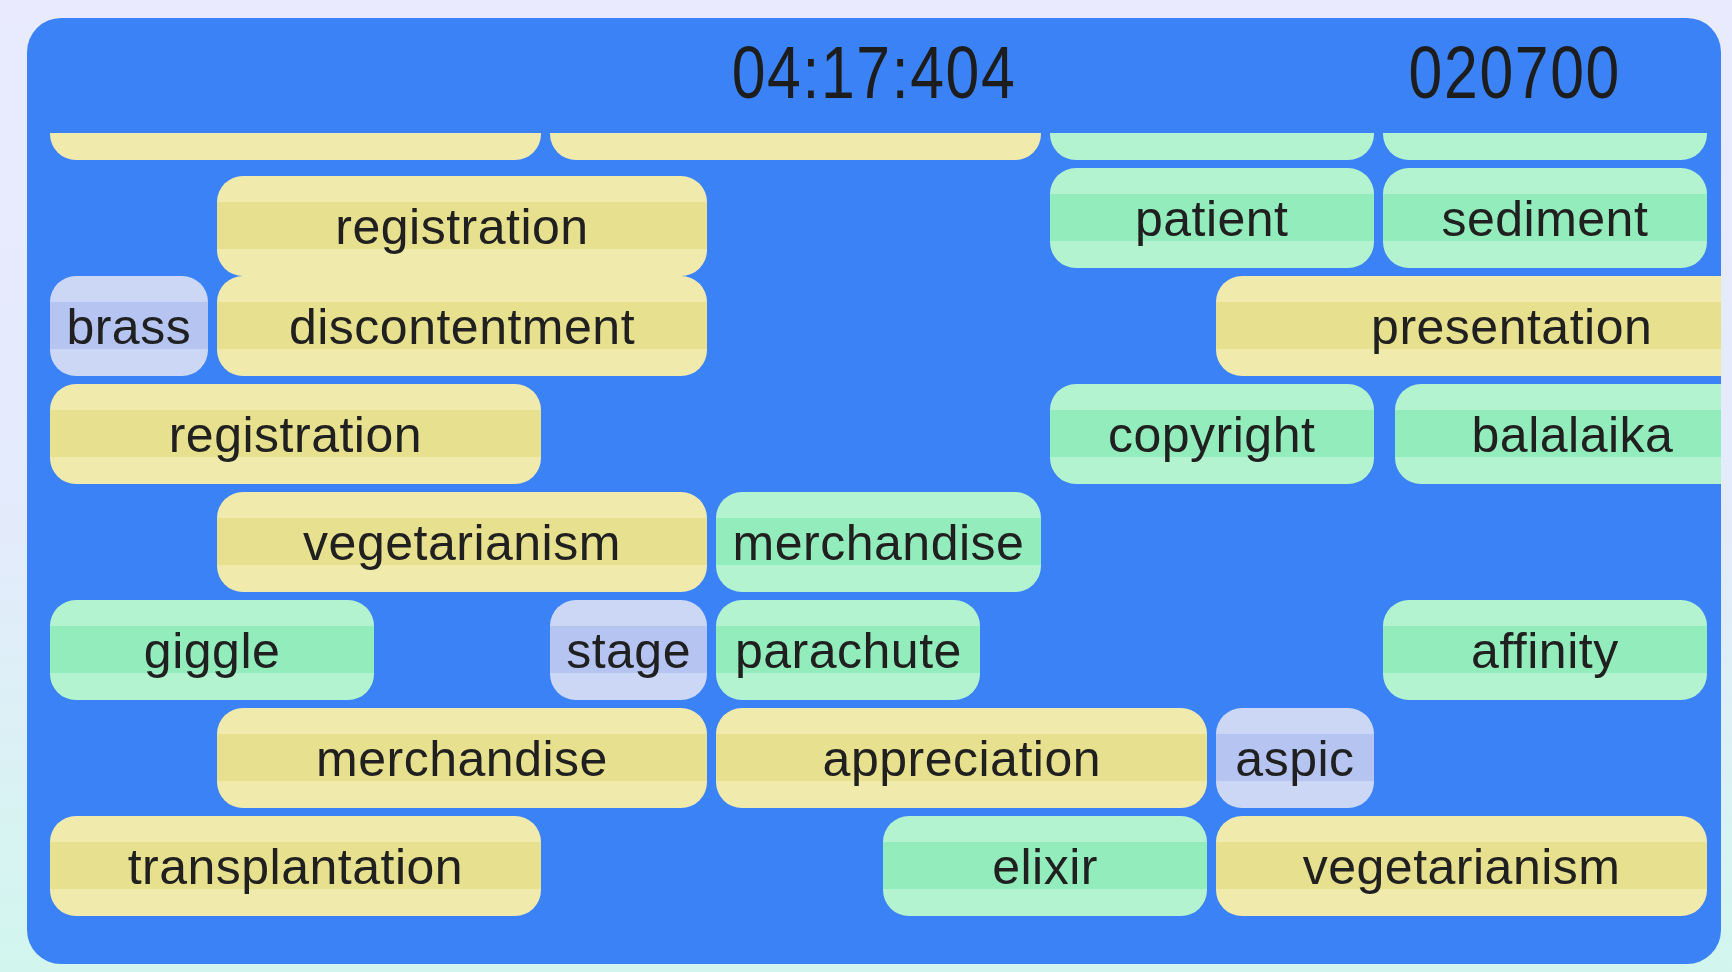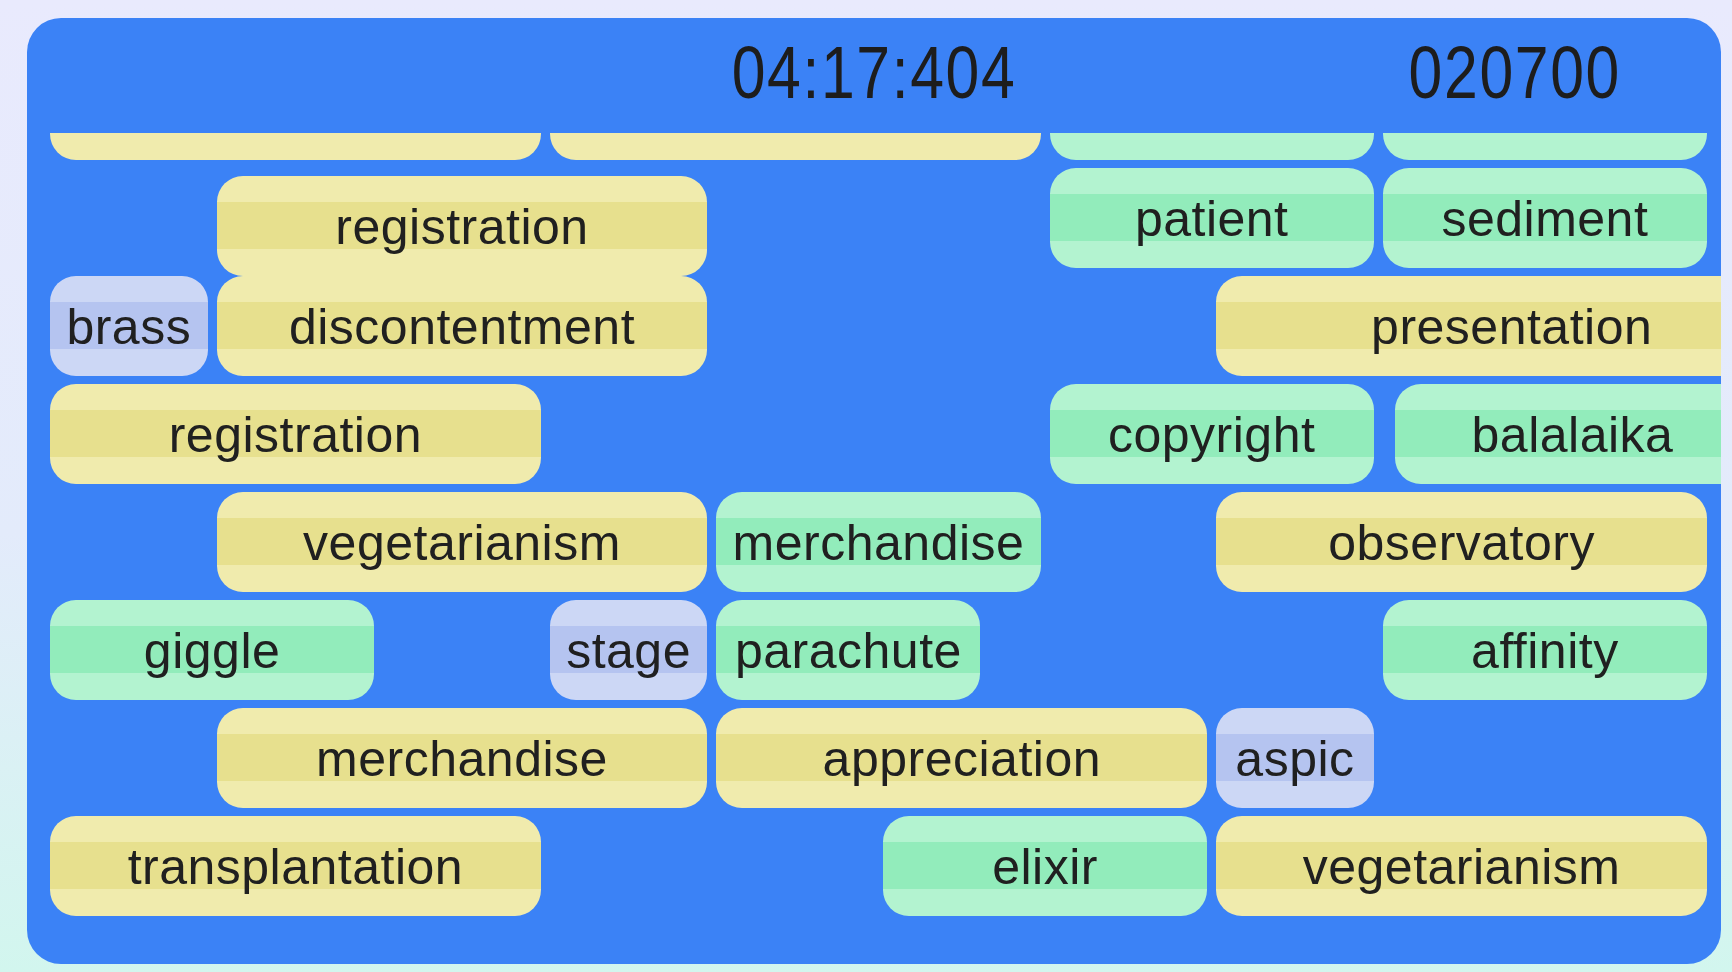--- a/index.html
+++ b/index.html
@@ -96,23 +96,20 @@
         </div>
         <div class="pill green" style="left: 1368px; top: 251px; width: 355px;">
           <span class="label">balalaika</span>
         </div>
         <div class="pill yellow" style="left: 189.6px; top: 359px; width: 490.8px;">
           <span class="label">vegetarianism</span>
         </div>
         <div class="pill green" style="left: 689.4px; top: 359px; width: 324.2px;">
           <span class="label">merchandise</span>
         </div>
-        <div class="pill yellow" style="left: 1189.2px; top: 359px; width: 490.8px;">
-          <span class="label">observatory</span>
-        </div>
         <div class="pill green" style="left: 23px; top: 467px; width: 324.2px;">
           <span class="label">giggle</span>
         </div>
         <div class="pill blue" style="left: 522.8px; top: 467px; width: 157.6px;">
           <span class="label">stage</span>
         </div>
         <div class="pill green" style="left: 689.4px; top: 467px; width: 264px;">
           <span class="label">parachute</span>
         </div>
         <div class="pill green" style="left: 1355.8px; top: 467px; width: 324.2px;">

